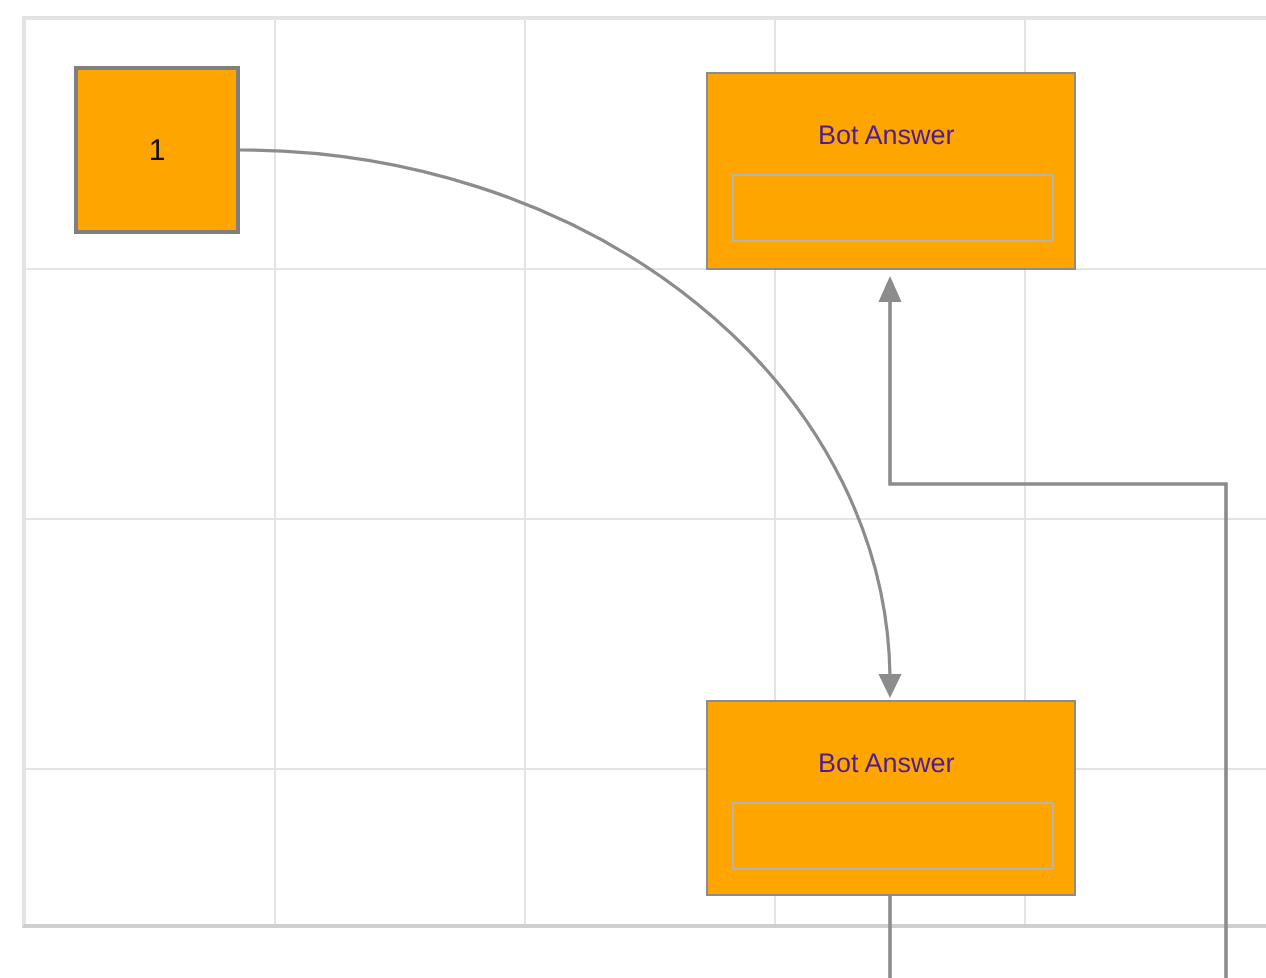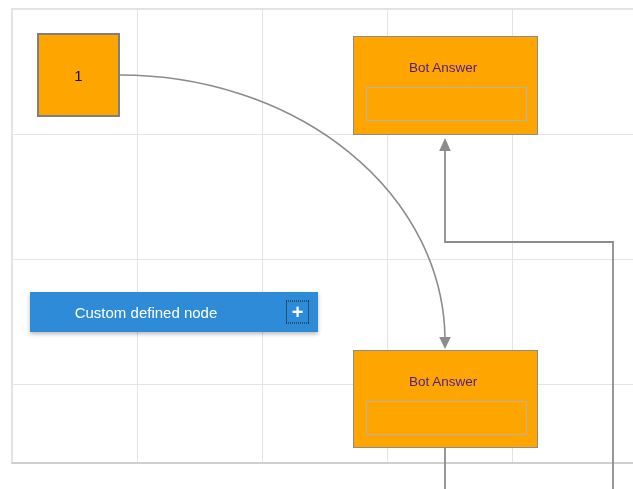--- a/index.html
+++ b/index.html
@@ -88,20 +88,14 @@
   <div class="node bot-node bot-node-top" style="background: rgb(255, 165, 0); border-color: rgb(140, 140, 140);">
     <div class="bot-title">Bot Answer</div>
     <div class="bot-input"></div>
   </div>
 
   <div class="node bot-node bot-node-bottom" style="background: rgb(255, 165, 0); border-color: rgb(140, 140, 140);">
     <div class="bot-title">Bot Answer</div>
     <div class="bot-input"></div>
   </div>
 
-  <div class="node custom-node" style="background: rgb(46, 139, 216);">
-    <span class="custom-label">Custom defined node</span>
-    <span class="add-btn">
-      <span class="plus">+</span>
-    </span>
-  </div>
 
 </div>
 
 </body></html>

